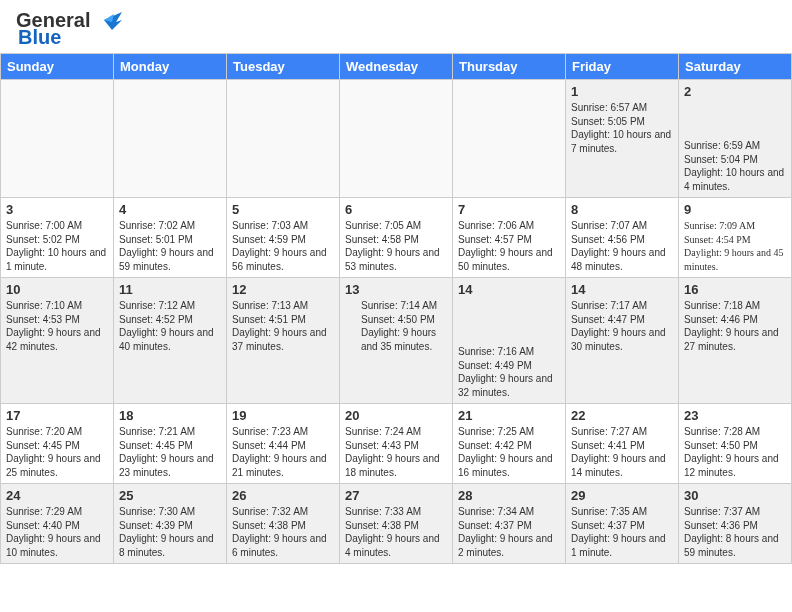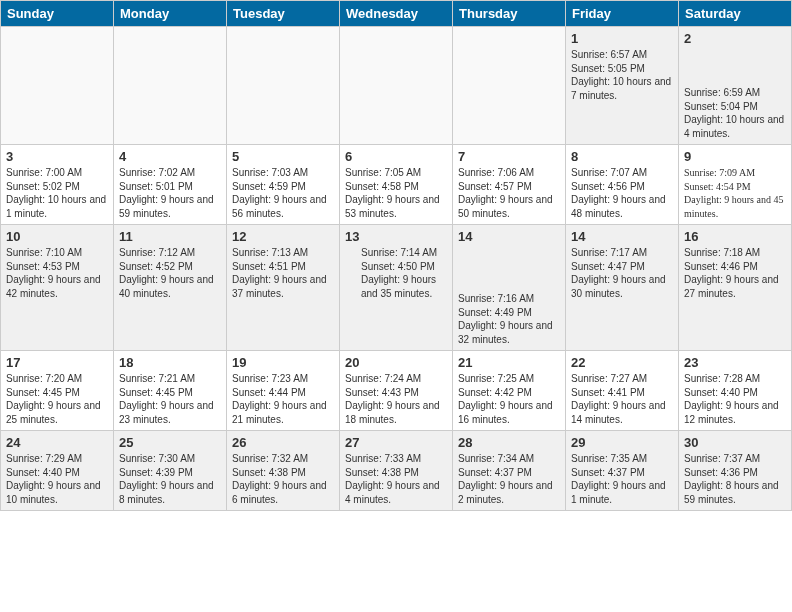--- a/index.html
+++ b/index.html
@@ -6,21 +6,21 @@
     body { font-family: Arial, sans-serif; background: #fff; width: 792px; height: 612px; overflow: hidden; }
     .logo { display: flex; flex-direction: column; align-items: flex-start; }
     .logo-row { display: flex; align-items: center; gap: 4px; }
 
     .title-section { text-align: right; }
     .month-title { font-size: 36px; font-weight: bold; color: #333; }
     .location { font-size: 16px; color: #555; }
 
     .calendar { width: 100%; border-collapse: collapse; margin: 0; }
     .calendar th {
-      background: #0369a1;
+      background: #3b82f6;
       color: #fff;
       font-size: 13px;
       font-weight: bold;
       text-align: left;
       padding: 5px 6px;
       border: 1px solid #ccc;
     }
     .calendar td {
       vertical-align: top;
       border: 1px solid #ccc;
@@ -36,20 +36,36 @@
     .day-num { font-size: 13px; font-weight: bold; display: block; margin-bottom: 2px; }
     .day-info { font-size: 10px; color: #333; line-height: 1.35; }
 
     .wrapper { padding: 0 0; }
     .top-bar { padding: 8px 16px 4px 16px; display: flex; justify-content: space-between; align-items: flex-start; }
   </style>
 </head>
 <body>
 
 <div class="wrapper">
+  <div class="top-bar">
+    <div class="logo">
+      <div class="logo-row">
+        <span style="font-size:20px;font-weight:bold;color:#333;">General</span>
+        <svg width="32" height="24" viewBox="0 0 32 24">
+          <polygon points="10,12 28,4 22,14 28,12 18,22" fill="#1976d2"></polygon>
+          <polygon points="10,12 20,6 18,14" fill="#42a5f5"></polygon>
+        </svg>
+      </div>
+      <span style="font-size:20px;font-weight:bold;color:#1565c0;margin-top:-6px;margin-left:2px;">Blue</span>
+    </div>
+    <div class="title-section">
+      <div class="month-title"></div>
+      <div class="location"></div>
+    </div>
+  </div>
 
   <table class="calendar">
     <thead>
       <tr id="header-row">
           <th>Sunday</th>
           <th>Monday</th>
           <th>Tuesday</th>
           <th>Wednesday</th>
           <th>Thursday</th>
           <th>Friday</th>
@@ -197,21 +213,21 @@
           </td>
           <td>
             <span class="day-num">22</span>
             <div class="day-info" style="white-space: pre-line;">Sunrise: 7:27 AM
 Sunset: 4:41 PM
 Daylight: 9 hours and 14 minutes.</div>
           </td>
           <td>
             <span class="day-num">23</span>
             <div class="day-info" style="white-space: pre-line;">Sunrise: 7:28 AM
-Sunset: 4:40 PM
+Sunset: 4:50 PM
 Daylight: 9 hours and 12 minutes.</div>
           </td>
         </tr>
         <tr>
           <td class="shaded">
             <span class="day-num">24</span>
             <div class="day-info" style="white-space: pre-line;">Sunrise: 7:29 AM
 Sunset: 4:40 PM
 Daylight: 9 hours and 10 minutes.</div>
           </td>

